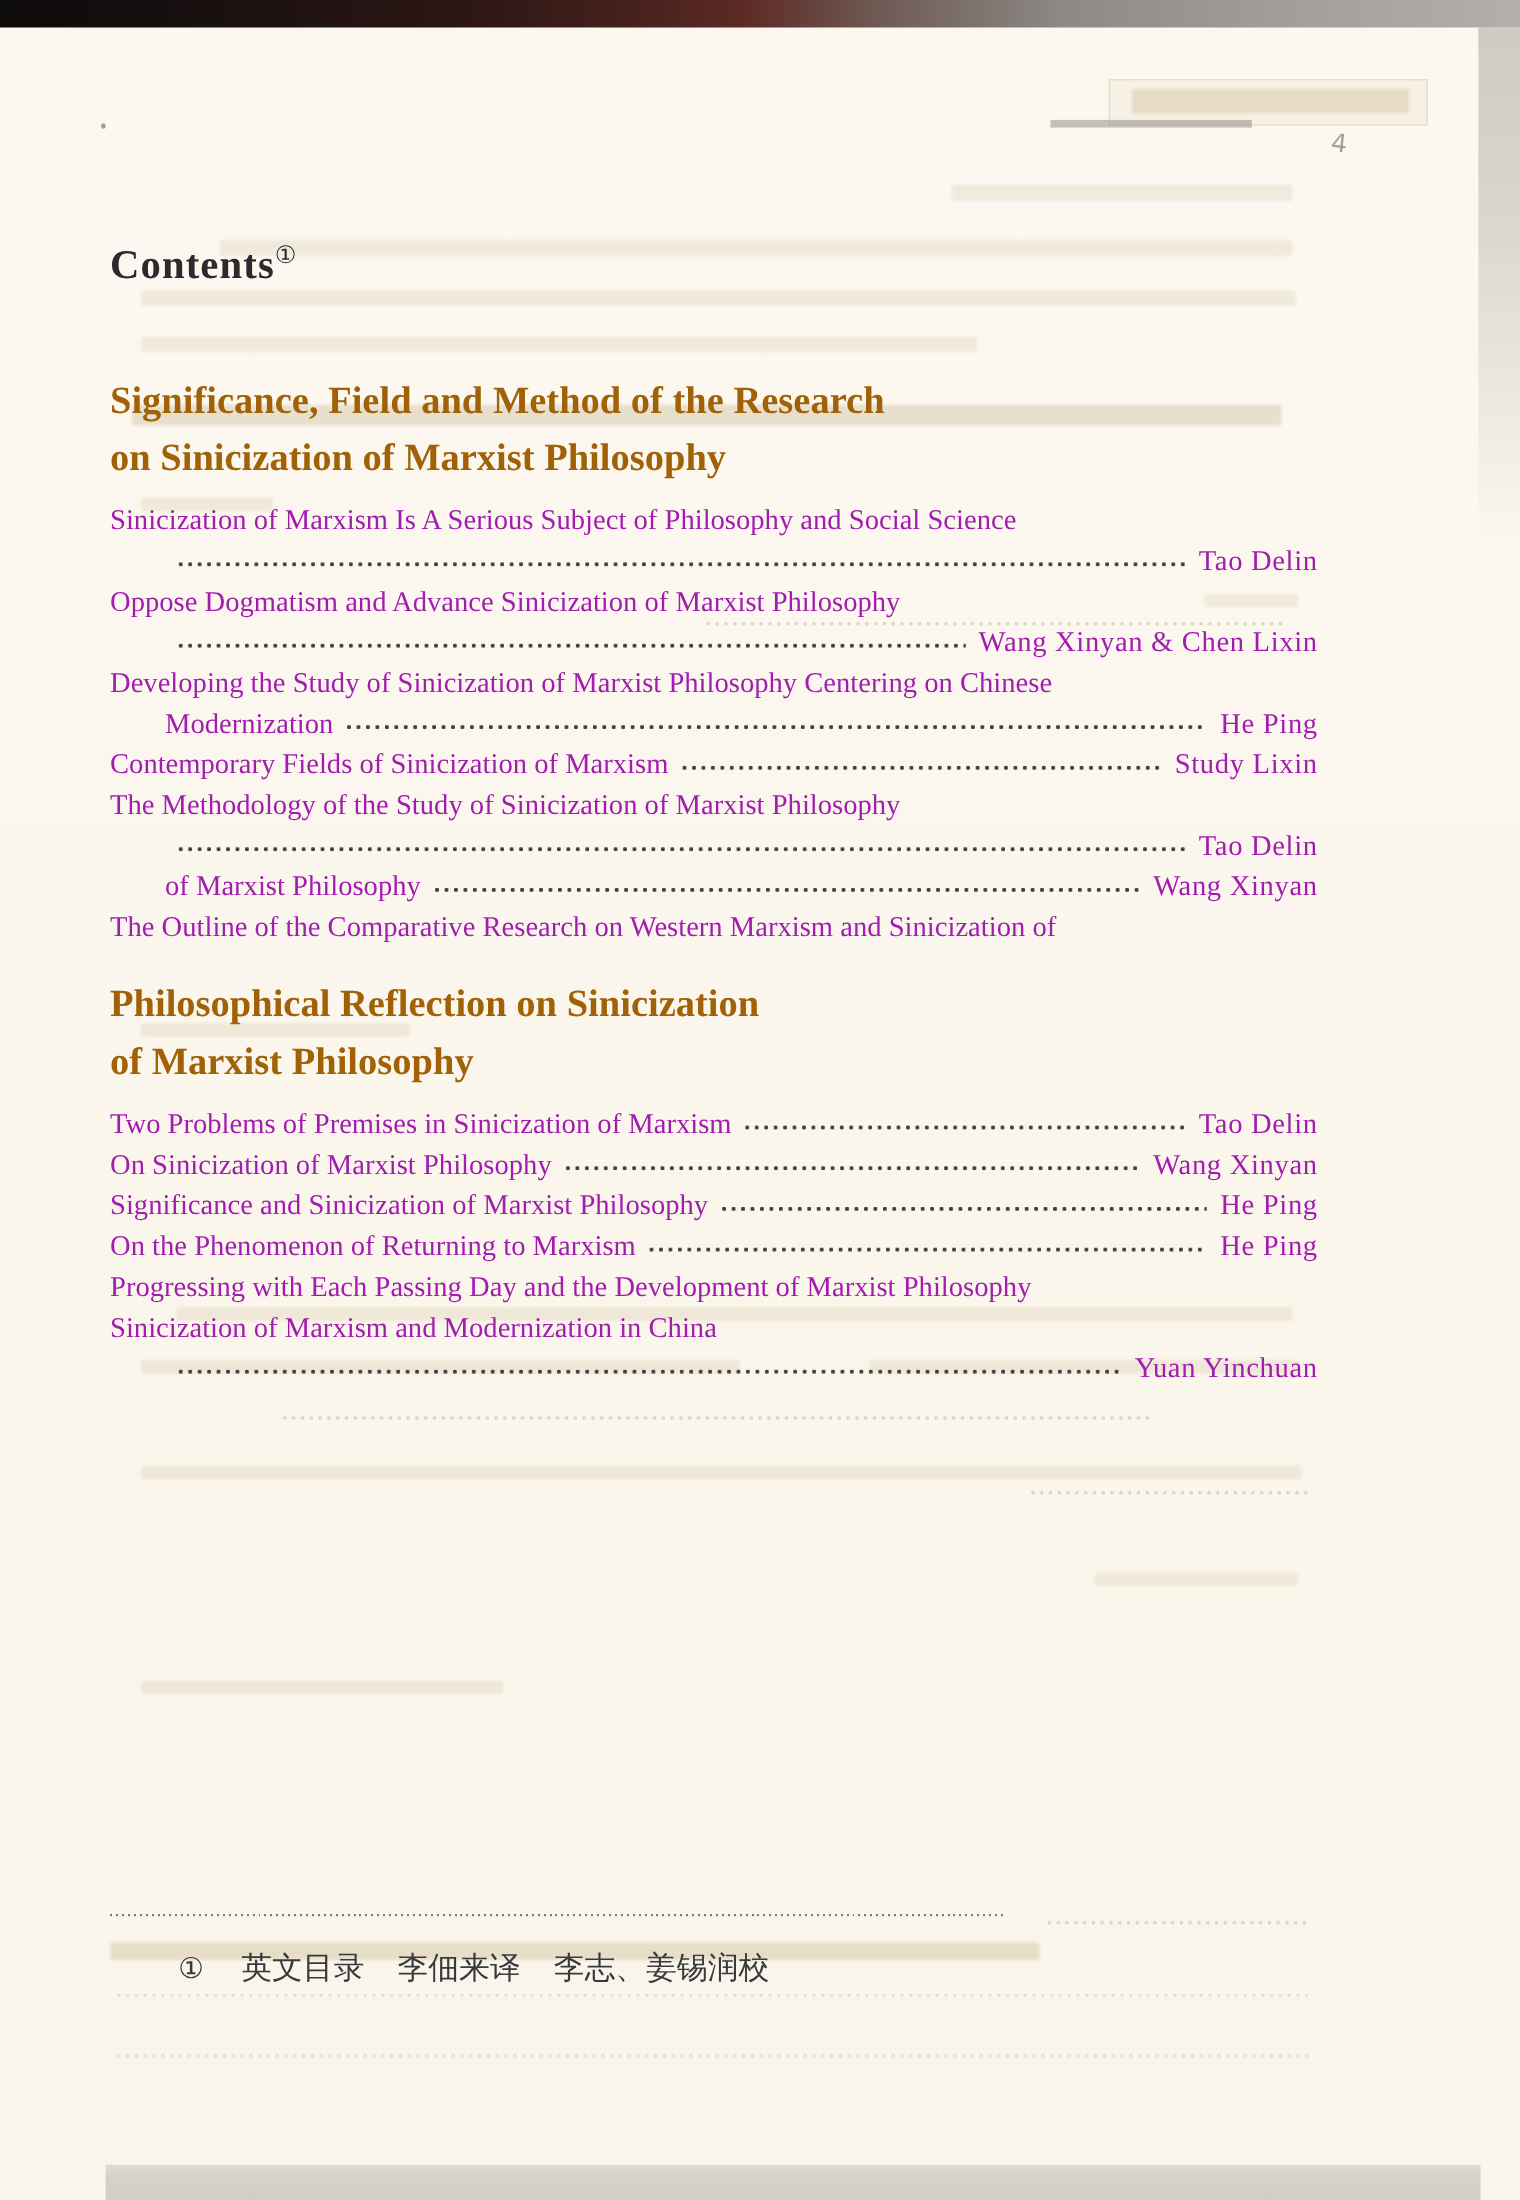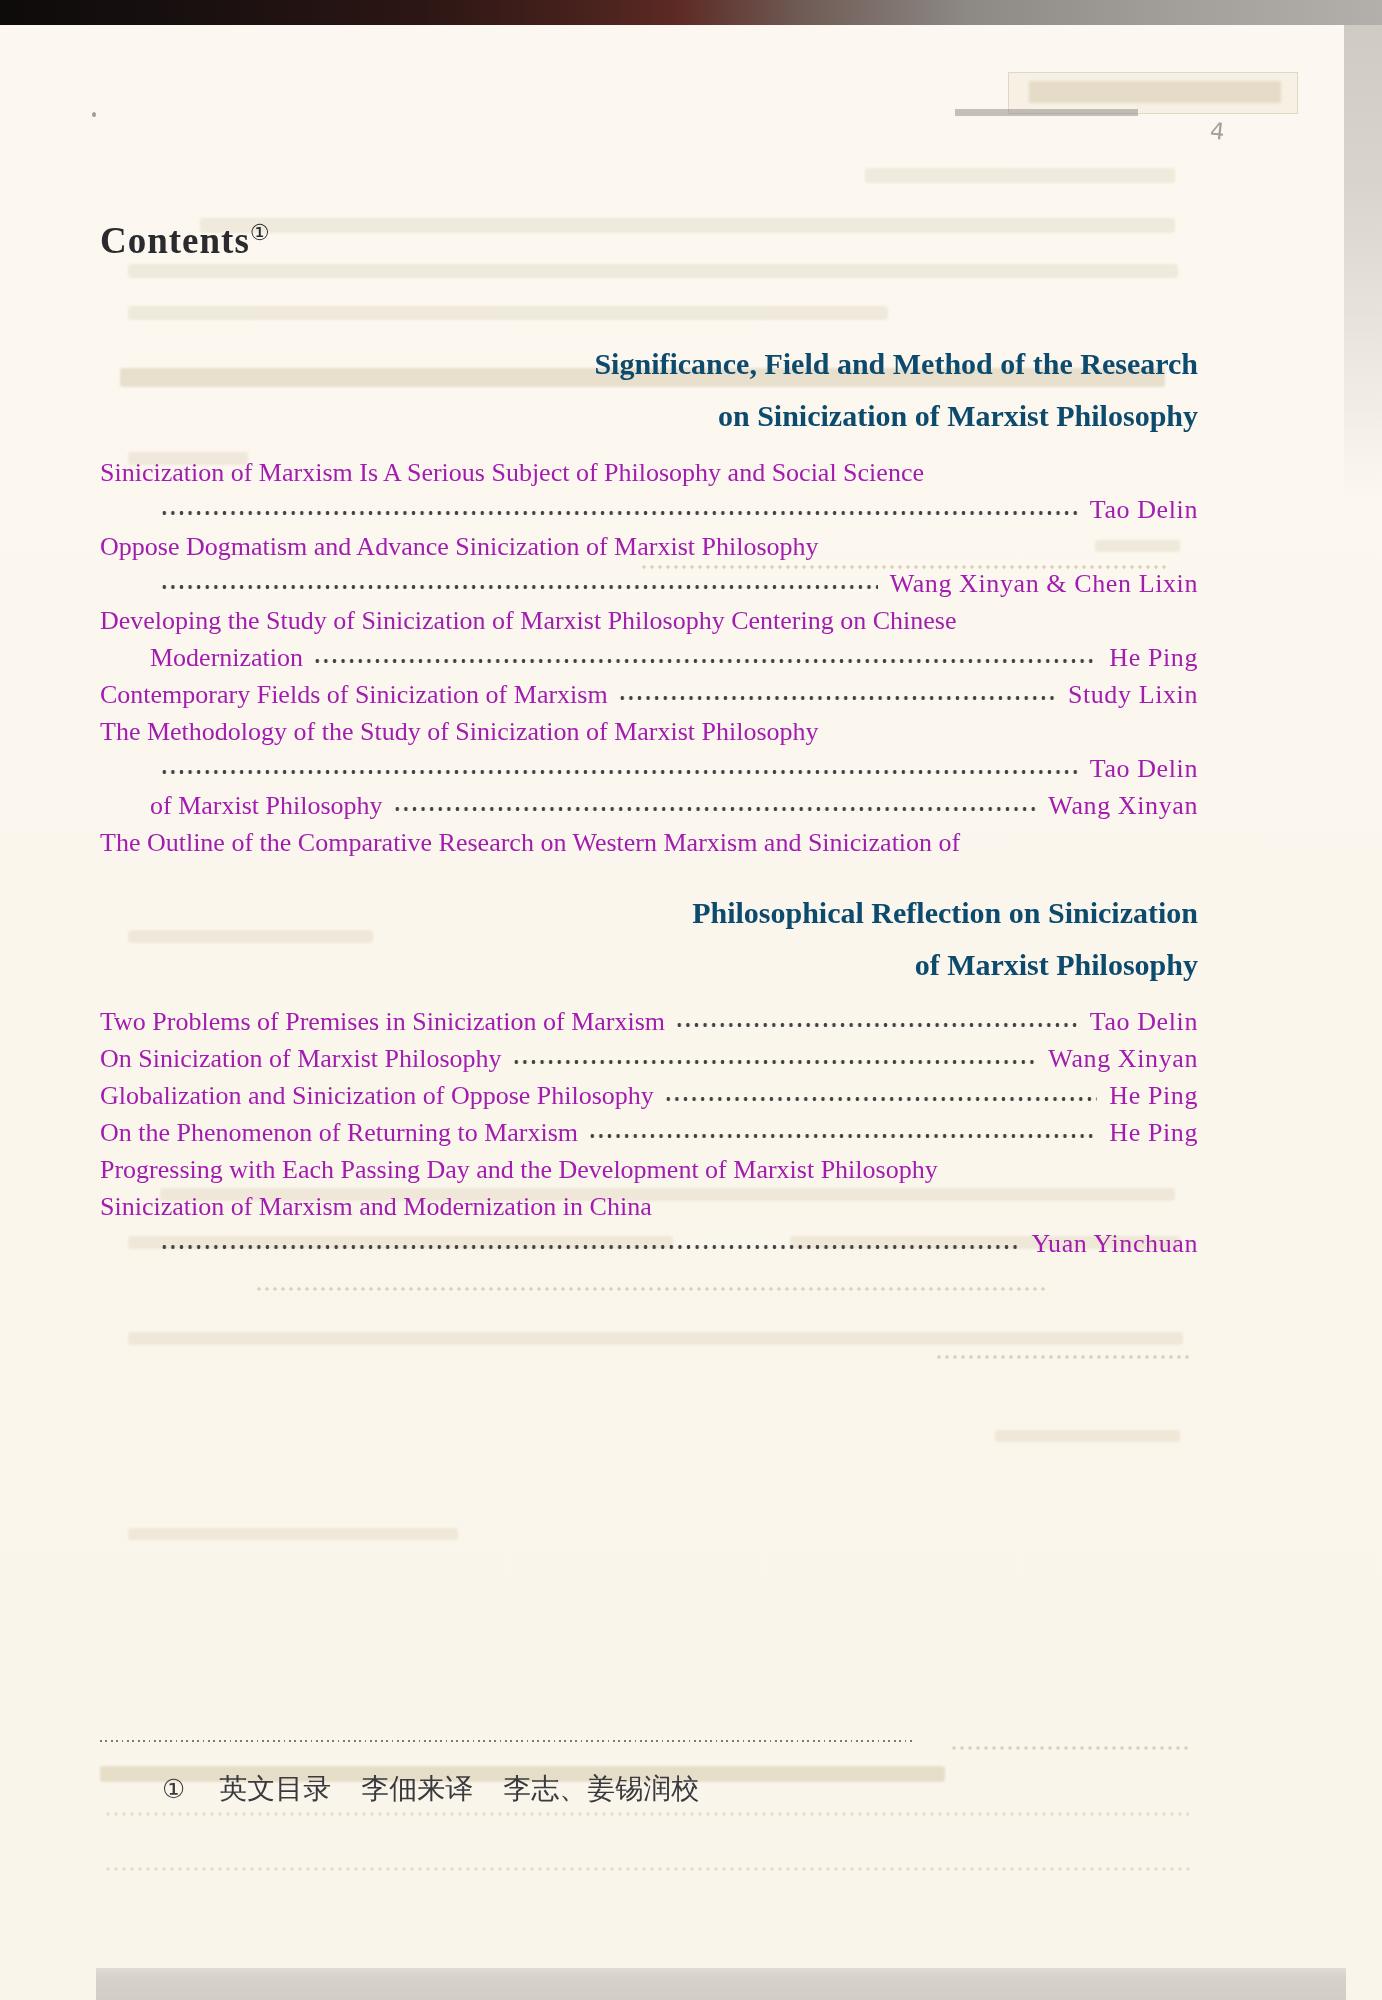--- a/index.html
+++ b/index.html
@@ -47,22 +47,22 @@
     background:#8d8983; opacity:0.5; filter:blur(0.5px); z-index:2; }
   .corner-mark{ position:absolute; left:1210px; top:118px; z-index:2;
     font-size:23px; color:#99918a; opacity:0.85; transform:rotate(6deg);
     font-family:"DejaVu Sans", sans-serif; }
 
   
   .content{ position:absolute; left:100px; top:210px; width:1098px; z-index:2; color:#35353a; }
   .doc-title{ text-align:left; font-size:37px; line-height:46px; font-weight:bold;
     color:#2b2b2f; letter-spacing:1px; margin:0; }
   .doc-title sup{ font-size:22px; font-family:"DejaVu Sans", sans-serif; font-weight:normal; }
-  .sec-heading{ text-align:right; font-size:30px; line-height:52px; font-weight:bold;
-    color:#0c4a6e; margin:0; }
+  .sec-heading{ text-align:left; font-size:35px; line-height:52px; font-weight:bold;
+    color:#a16207; margin:0; }
   .sec-heading.first{ margin-top:74px; }
   .sec-heading.second{ margin-top:26px; }
 
   .toc{ margin-top:12px; }
   .line{ display:flex; align-items:flex-start; font-size:26px; line-height:37px;
     height:37px; white-space:nowrap; color:#a21caf; }
   .line.indent{ padding-left:50px; }
   .leader{ flex:1 1 auto; align-self:center; height:12px; min-width:36px;
     margin:6px 12px 0 10px;
     background-image:radial-gradient(circle,#3f3f44 1.7px, transparent 2.05px);
@@ -178,21 +178,21 @@
         <span class="txt">Two Problems of Premises in Sinicization of Marxism</span>
         <span class="leader"></span>
         <span class="auth">Tao Delin</span>
       </div>
       <div class="line">
         <span class="txt">On Sinicization of Marxist Philosophy</span>
         <span class="leader"></span>
         <span class="auth">Wang Xinyan</span>
       </div>
       <div class="line">
-        <span class="txt">Globalization and Sinicization of Oppose Philosophy</span>
+        <span class="txt">Significance and Sinicization of Marxist Philosophy</span>
         <span class="leader"></span>
         <span class="auth">He Ping</span>
       </div>
       <div class="line">
         <span class="txt">On the Phenomenon of Returning to Marxism</span>
         <span class="leader"></span>
         <span class="auth">He Ping</span>
       </div>
       <div class="line">
         <span class="txt">Progressing with Each Passing Day and the Development of Marxist Philosophy</span>

